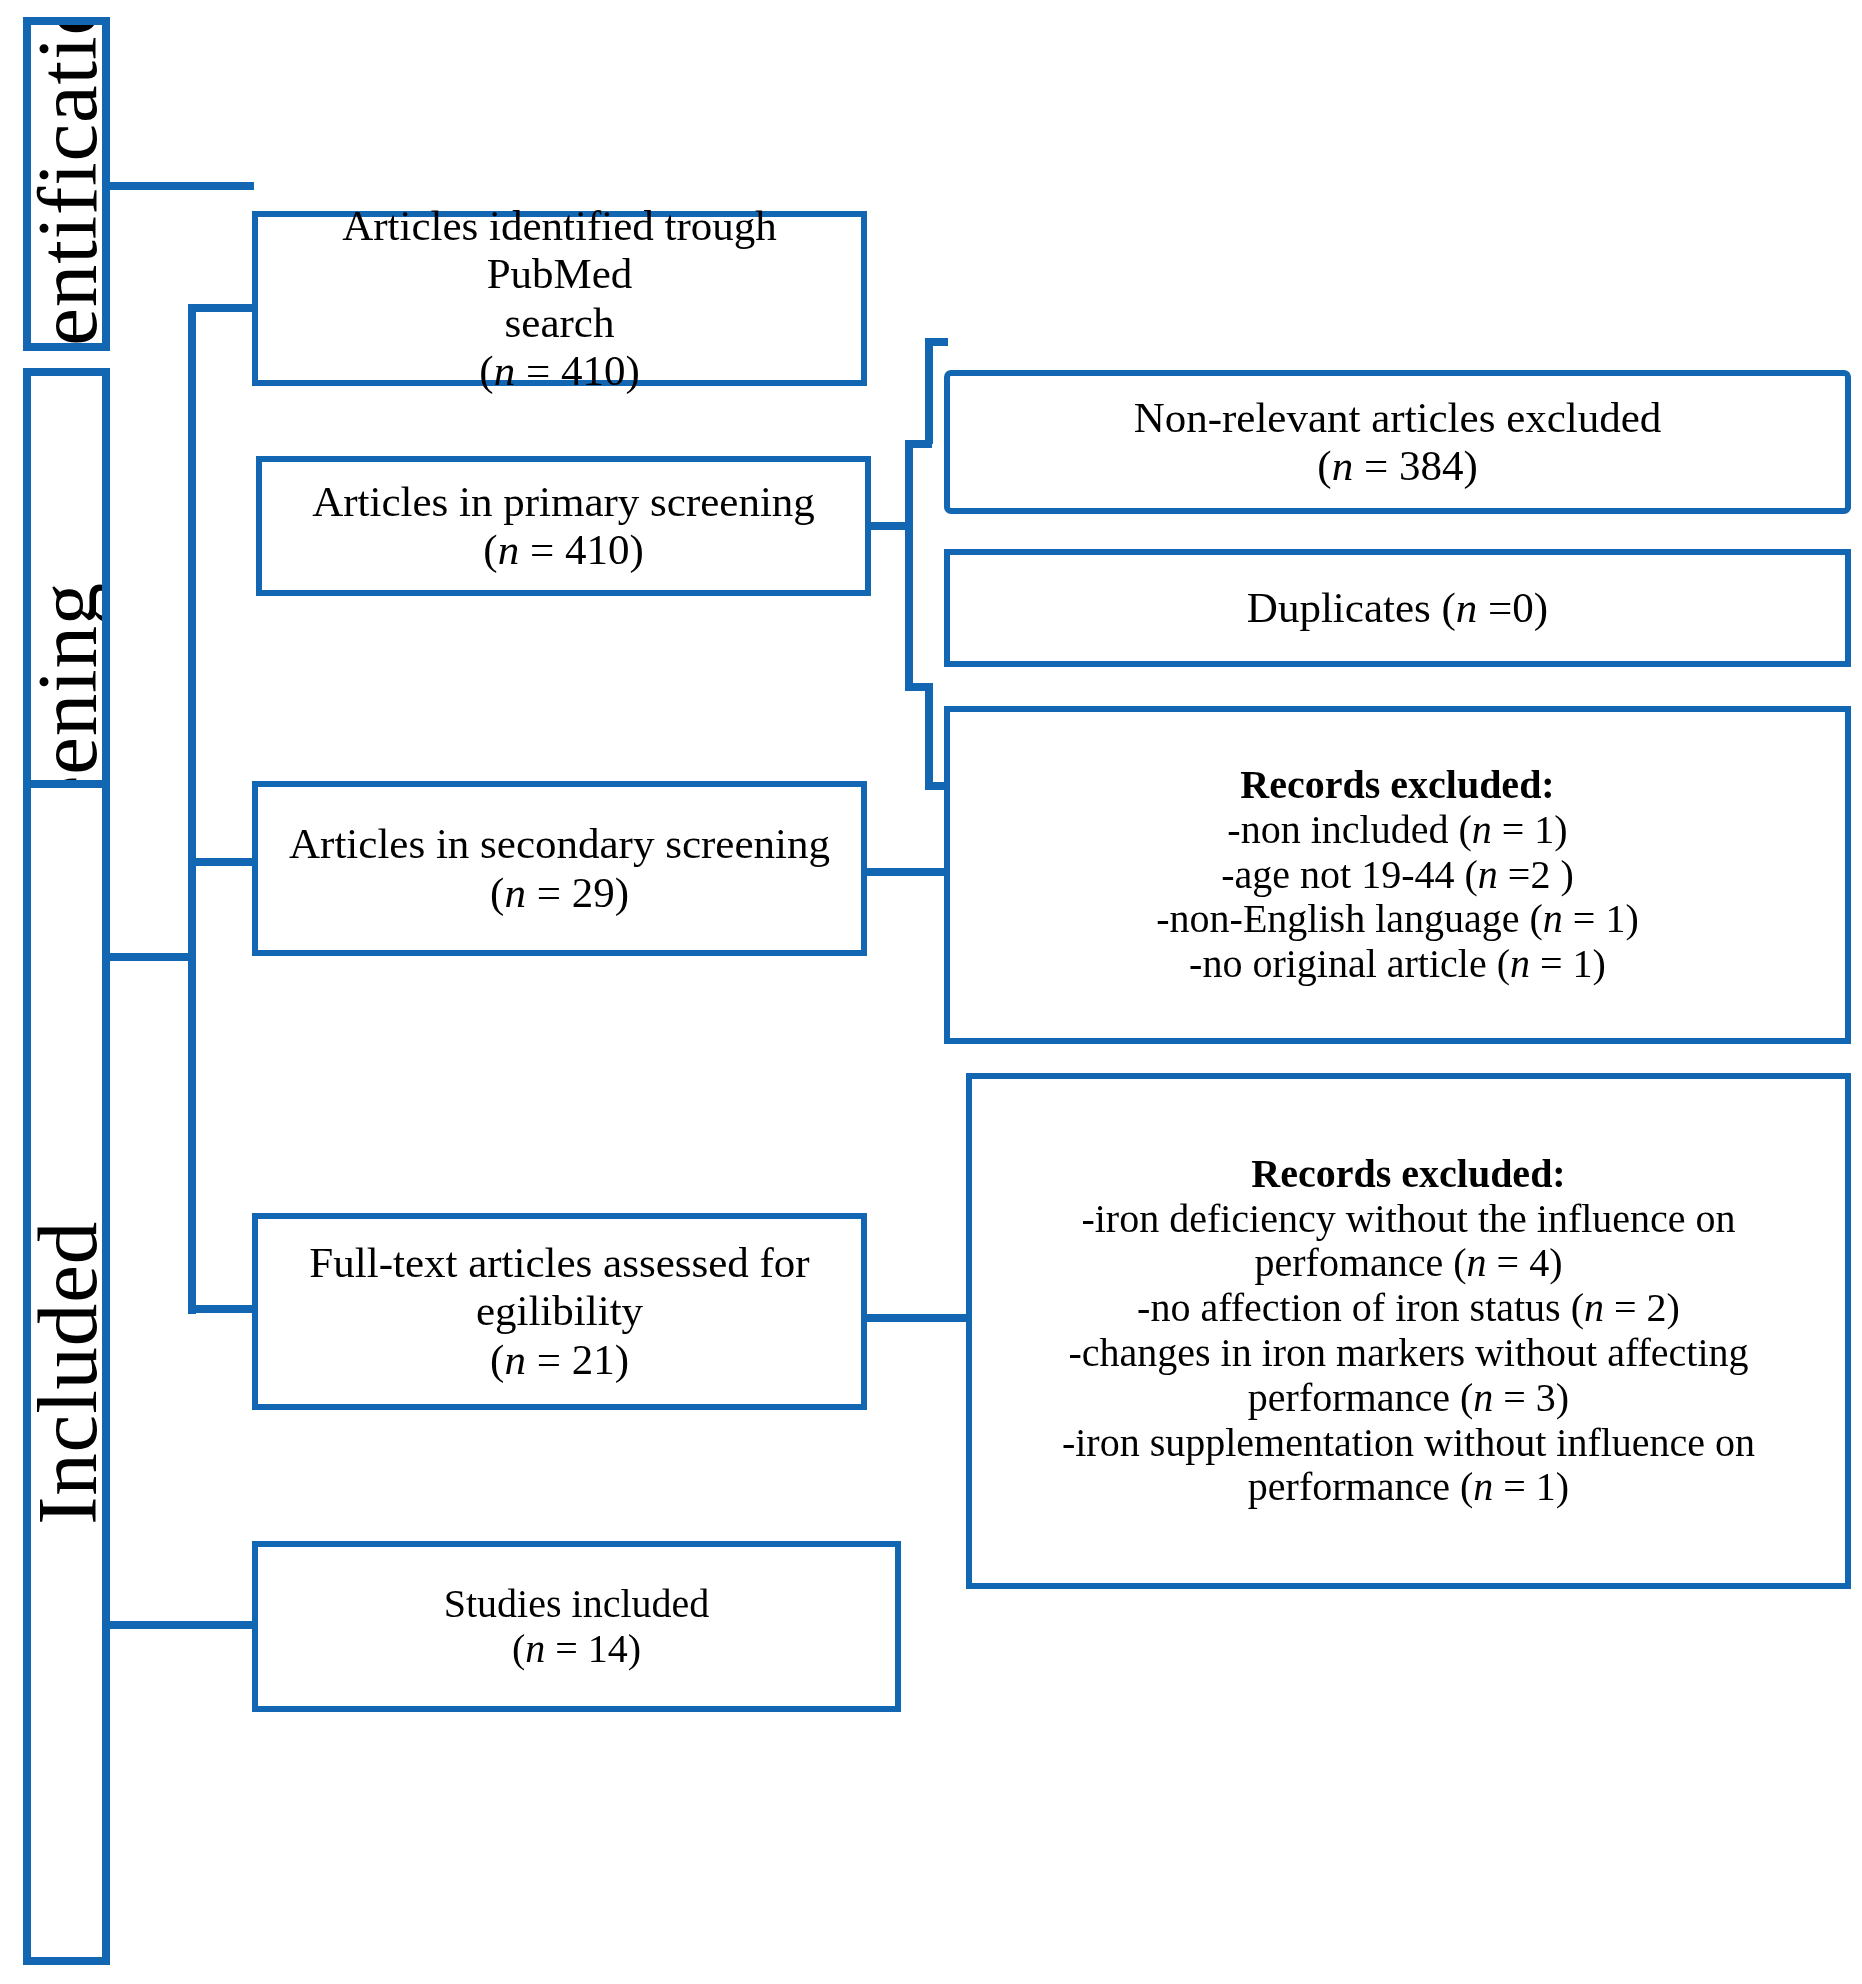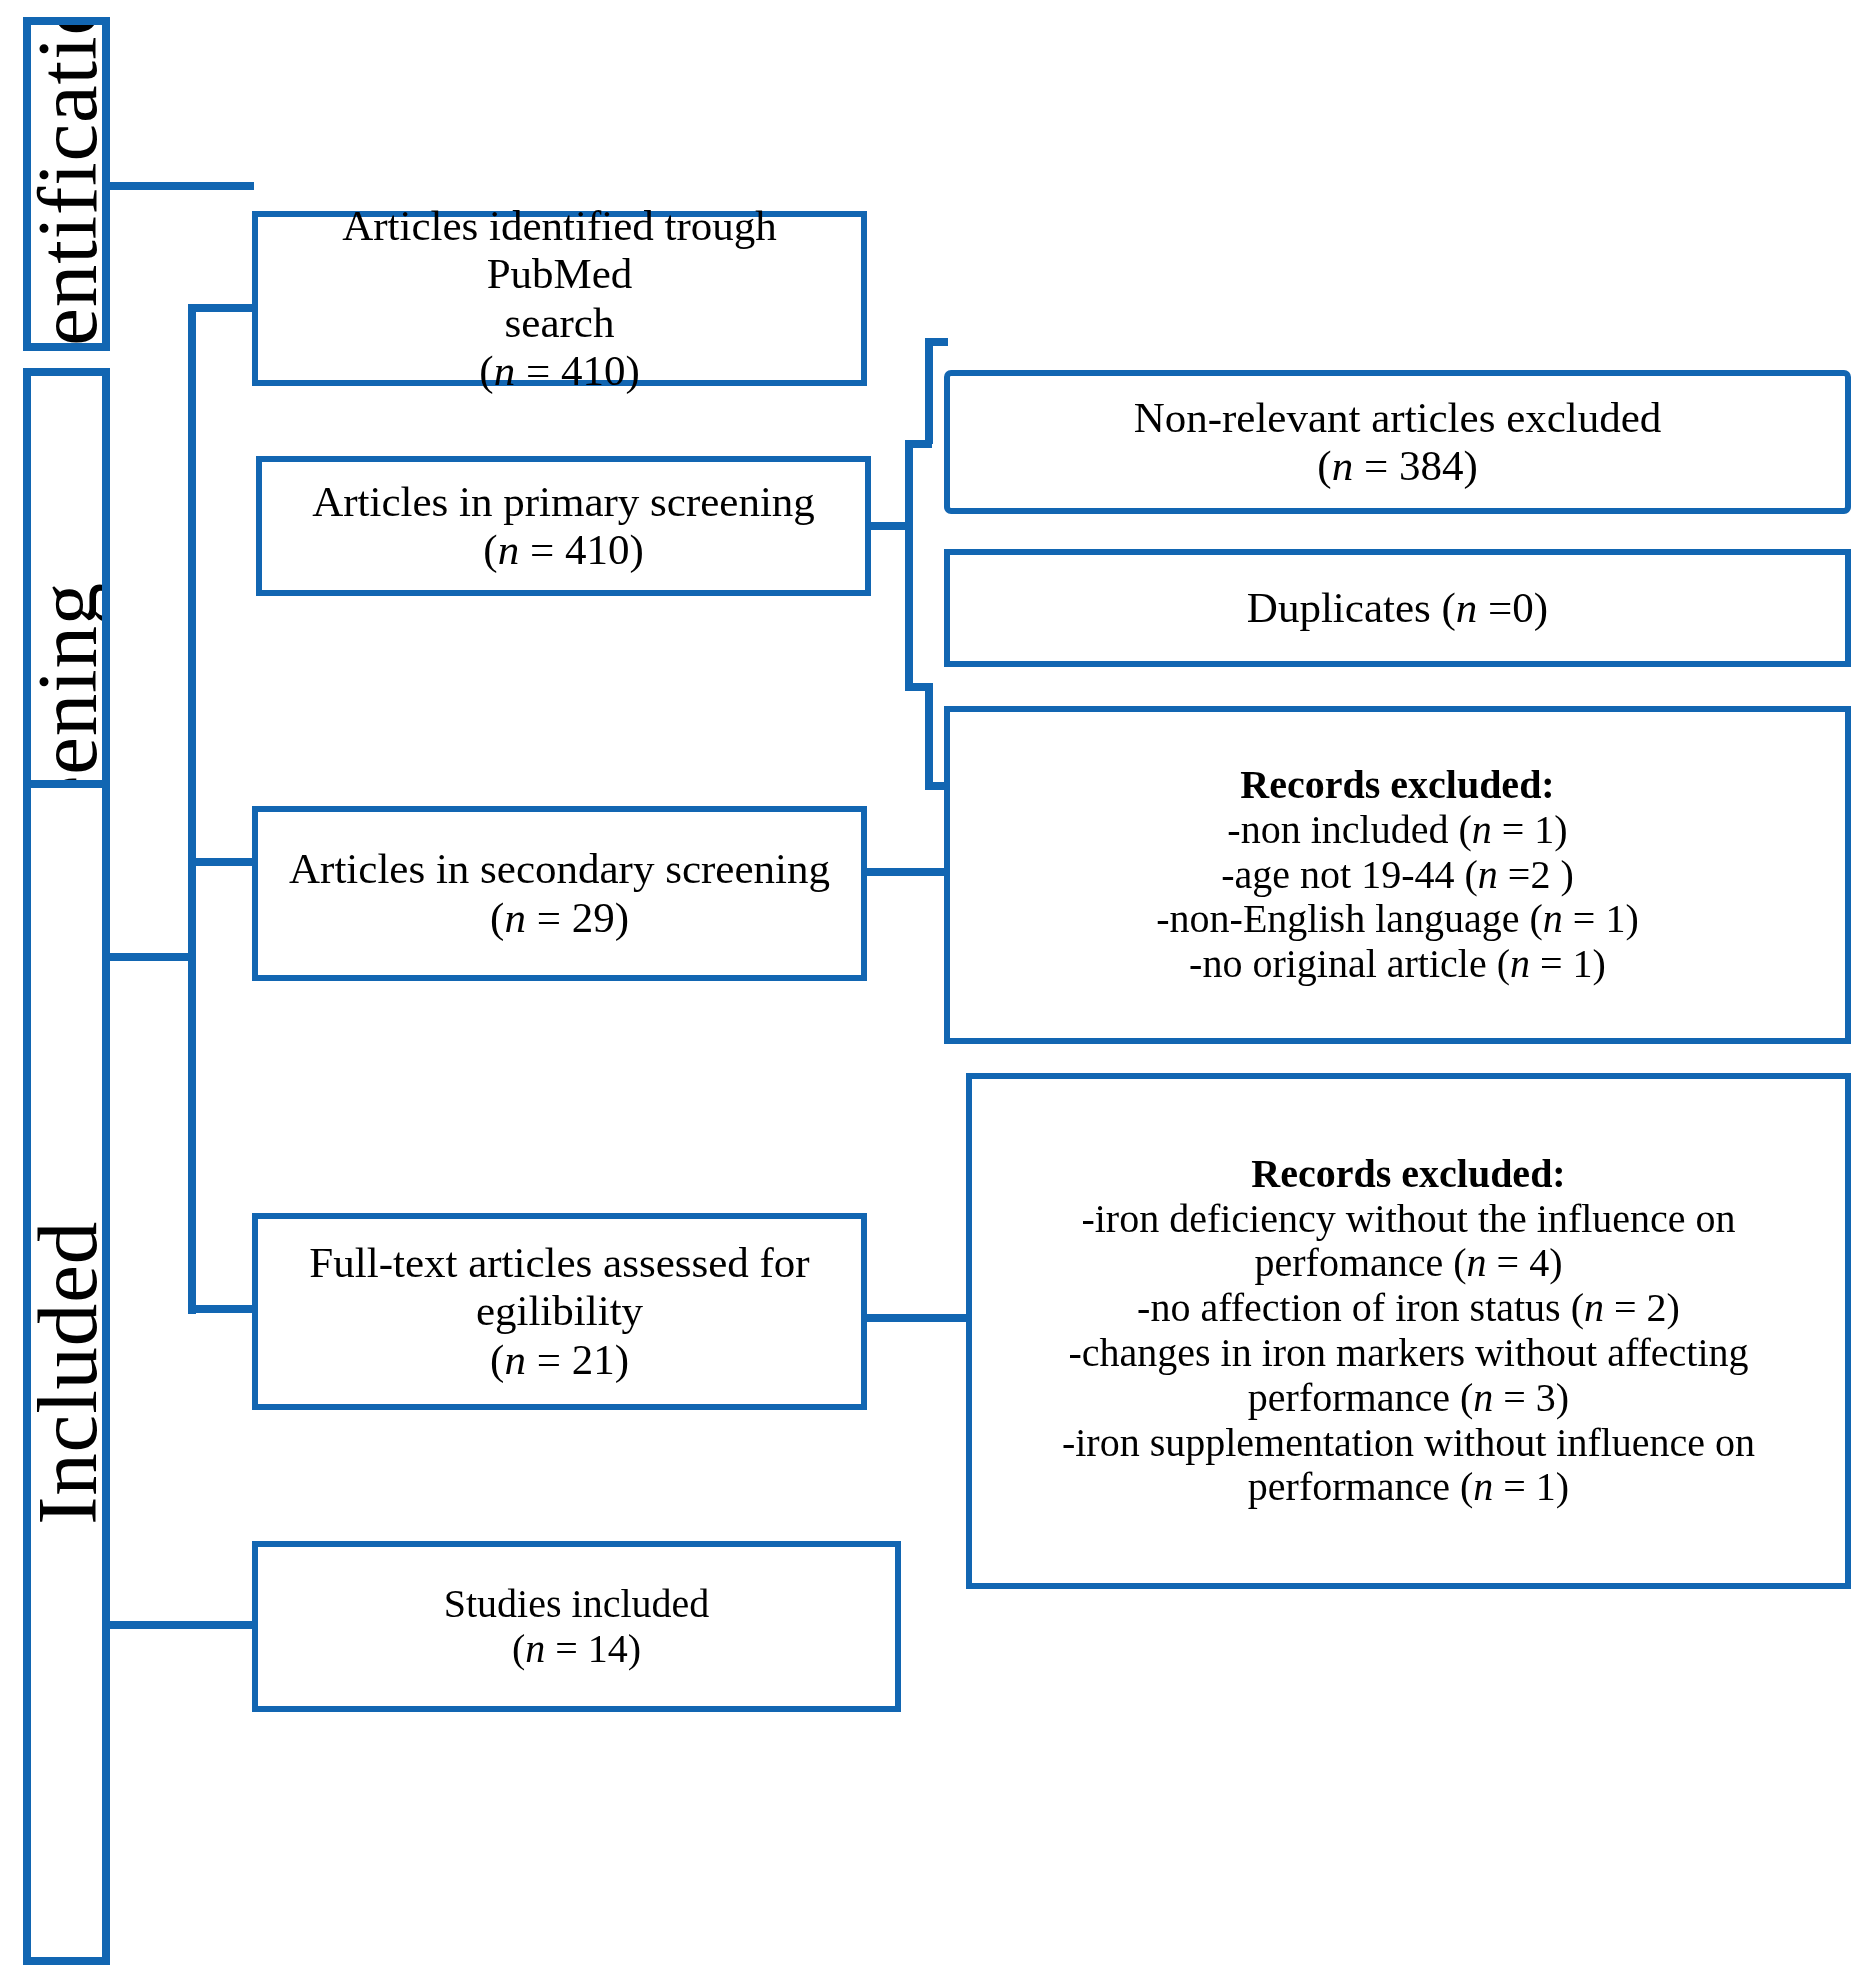--- a/index.html
+++ b/index.html
@@ -96,21 +96,21 @@
     </span>
   </div>
 
   <div class="box" style="left:256px; top:456px; width:615px; height:140px; font-size:43px;">
     <span class="txt">
       <span class="line">Articles in primary screening</span>
       <span class="line"><span>(</span><span class="ital">n</span><span> = 410)</span></span>
     </span>
   </div>
 
-  <div class="box" style="left:252px; top:781px; width:615px; height:175px; font-size:43px;margin-top:25px;">
+  <div class="box" style="left:252px; top:781px; width:615px; height:175px; font-size:43px;">
     <span class="txt">
       <span class="line">Articles in secondary screening</span>
       <span class="line"><span>(</span><span class="ital">n</span><span> = 29)</span></span>
     </span>
   </div>
 
   <div class="box" style="left:252px; top:1213px; width:615px; height:197px; font-size:43px;">
     <span class="txt">
       <span class="line">Full-text articles assessed for</span>
       <span class="line">egilibility</span>

